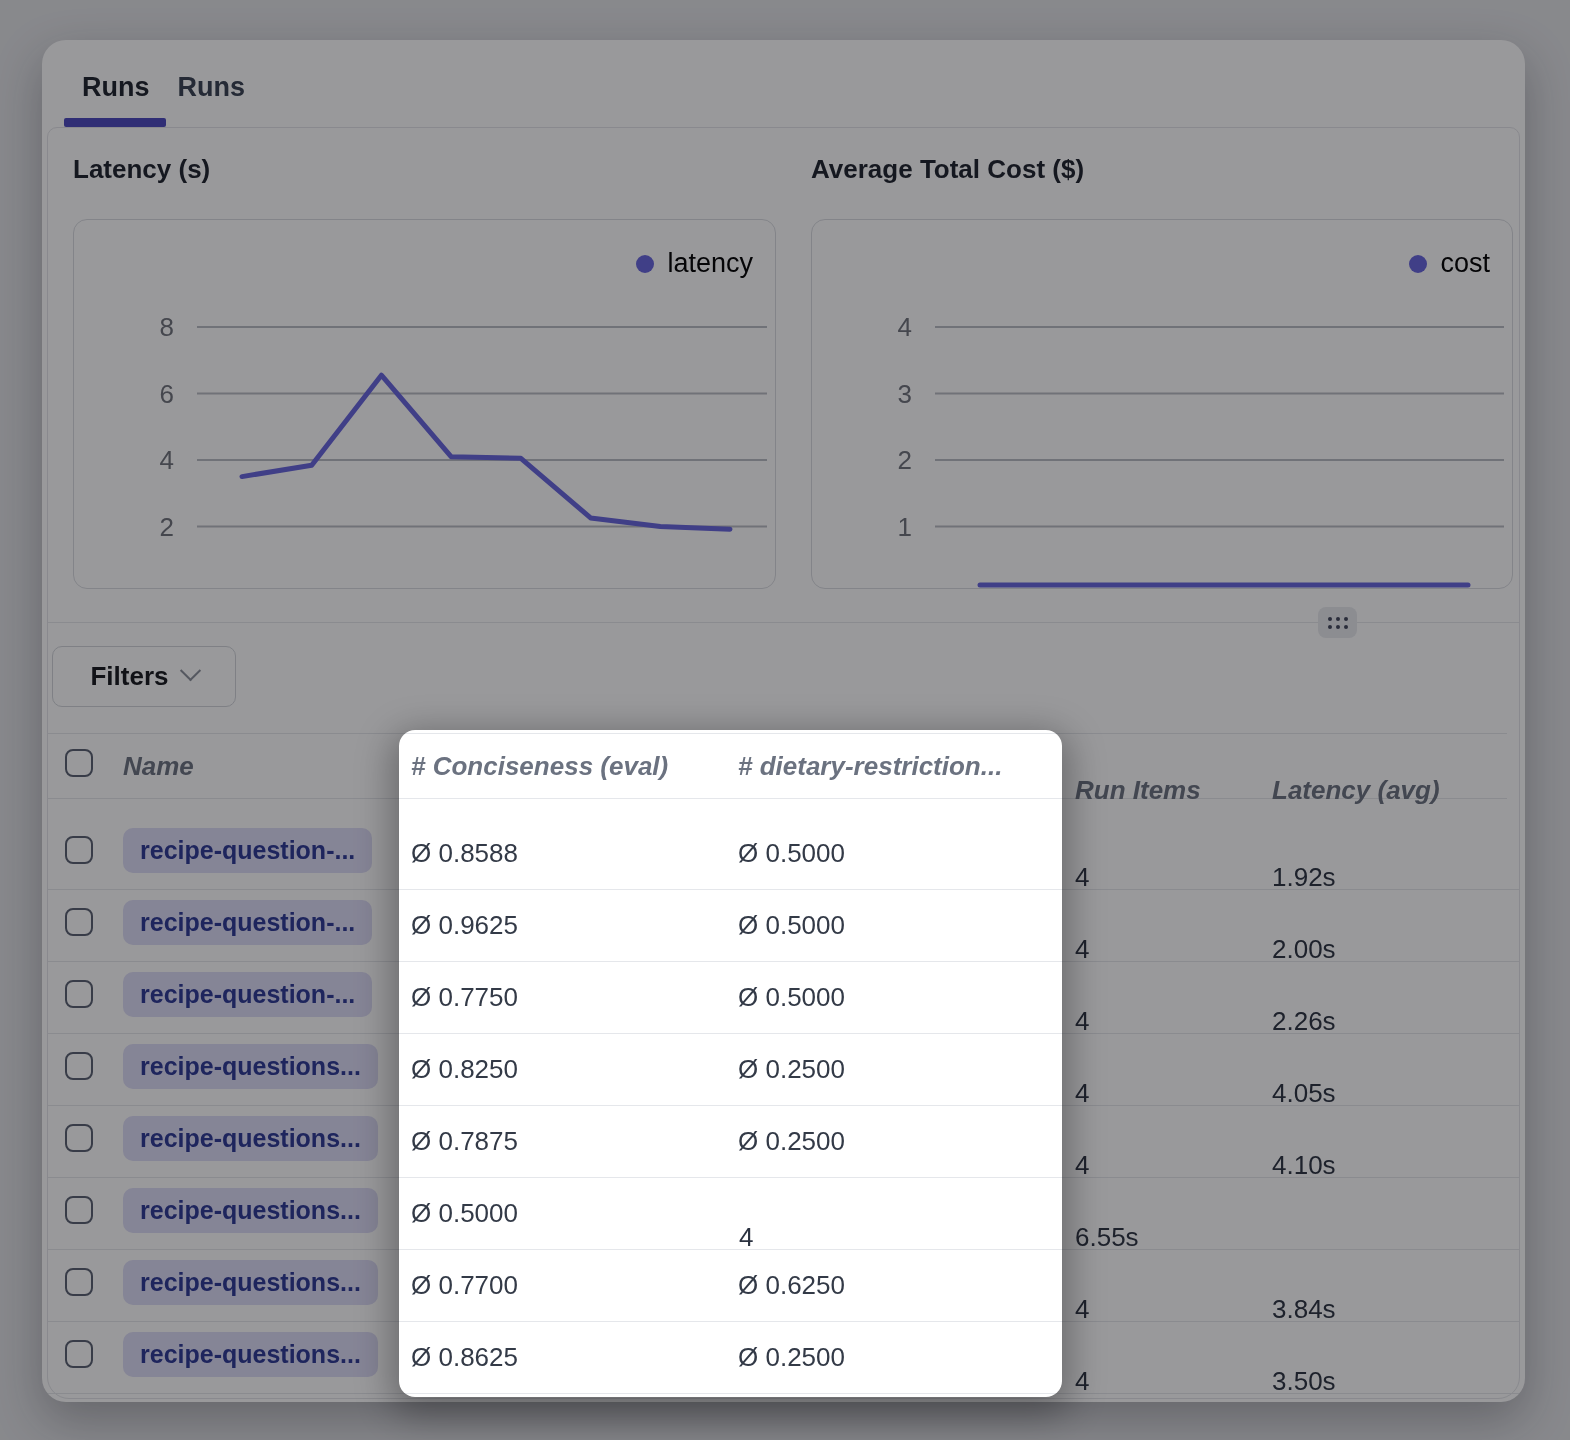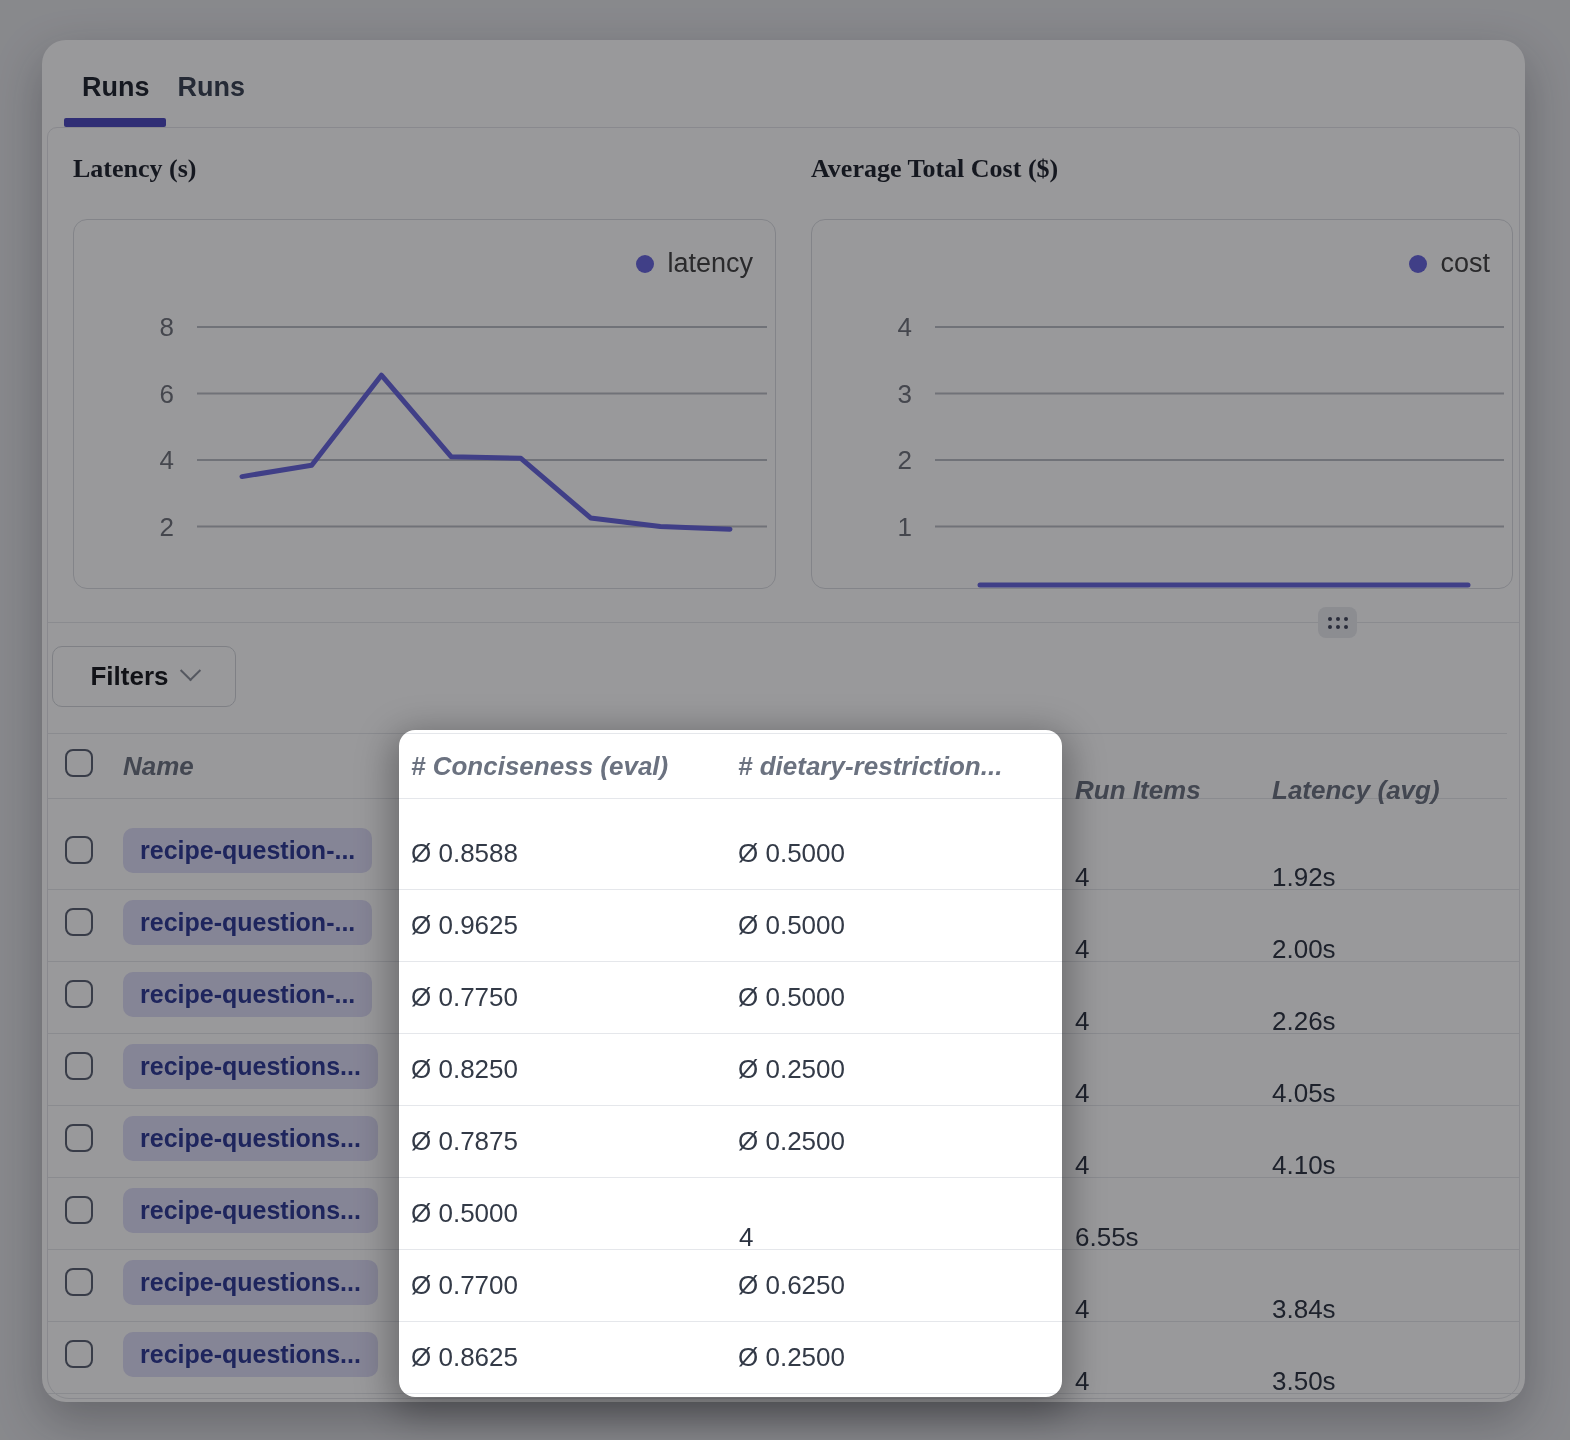--- a/index.html
+++ b/index.html
@@ -24,31 +24,31 @@
         border-radius:24px;box-shadow:0 18px 48px rgba(25,25,35,.30);}
   .tabbar{position:absolute;left:38px;top:32px;display:flex;gap:24px;}
   .tab{font-size:27px;font-weight:600;color:var(--text-dark);padding:0 2px;cursor:pointer;}
   .tab.inactive{color:#374151;}
   .tab-underline{position:absolute;left:22px;top:78px;width:102px;height:9px;background:var(--underline);border-radius:2px;}
 
   .content{position:absolute;left:5px;top:87px;width:1473px;height:1272px;
            border:1px solid #e3e4e8;border-radius:10px 10px 22px 22px;}
 
   
-  .chart-title{position:absolute;font-size:26px;font-weight:600;color:var(--text-dark);font-family:Liberation Serif, serif;}
+  .chart-title{position:absolute;font-size:26px;font-weight:600;color:var(--text-dark);}
   .ct-latency{left:25px;top:26px;}
   .ct-cost{left:763px;top:26px;}
   .panel{position:absolute;top:91px;height:370px;background:#fff;border:1px solid var(--panel-border);
          border-radius:14px;}
   .panel-latency{left:25px;width:703px;}
   .panel-cost{left:763px;width:702px;}
   .panel svg{position:absolute;left:0;top:0;}
   .legend{position:absolute;right:22px;top:28px;display:flex;align-items:center;gap:13px;}
   .legend-dot{width:18px;height:18px;border-radius:50%;background:var(--accent);}
-  .legend-label{font-size:27px;font-weight:500;color:#404040;}
+  .legend-label{font-size:27px;font-weight:500;color:#000000;}
 
   .section-divider{position:absolute;left:0;right:0;top:494px;height:1px;background:var(--border);}
   .grip{position:absolute;left:1270px;top:479px;width:39px;height:31px;background:#e9eaee;border-radius:8px;
         display:flex;align-items:center;justify-content:center;cursor:grab;}
   .grip-dots{display:grid;grid-template-columns:repeat(3,4px);grid-template-rows:repeat(2,4px);gap:4px;}
   .grip-dots i{width:4px;height:4px;border-radius:50%;background:#41465a;}
 
   
   .filters-btn{position:absolute;left:4px;top:518px;width:184px;height:61px;border:1.5px solid #d2d5da;
                border-radius:10px;background:#fff;display:flex;align-items:center;justify-content:center;gap:14px;cursor:pointer;}

